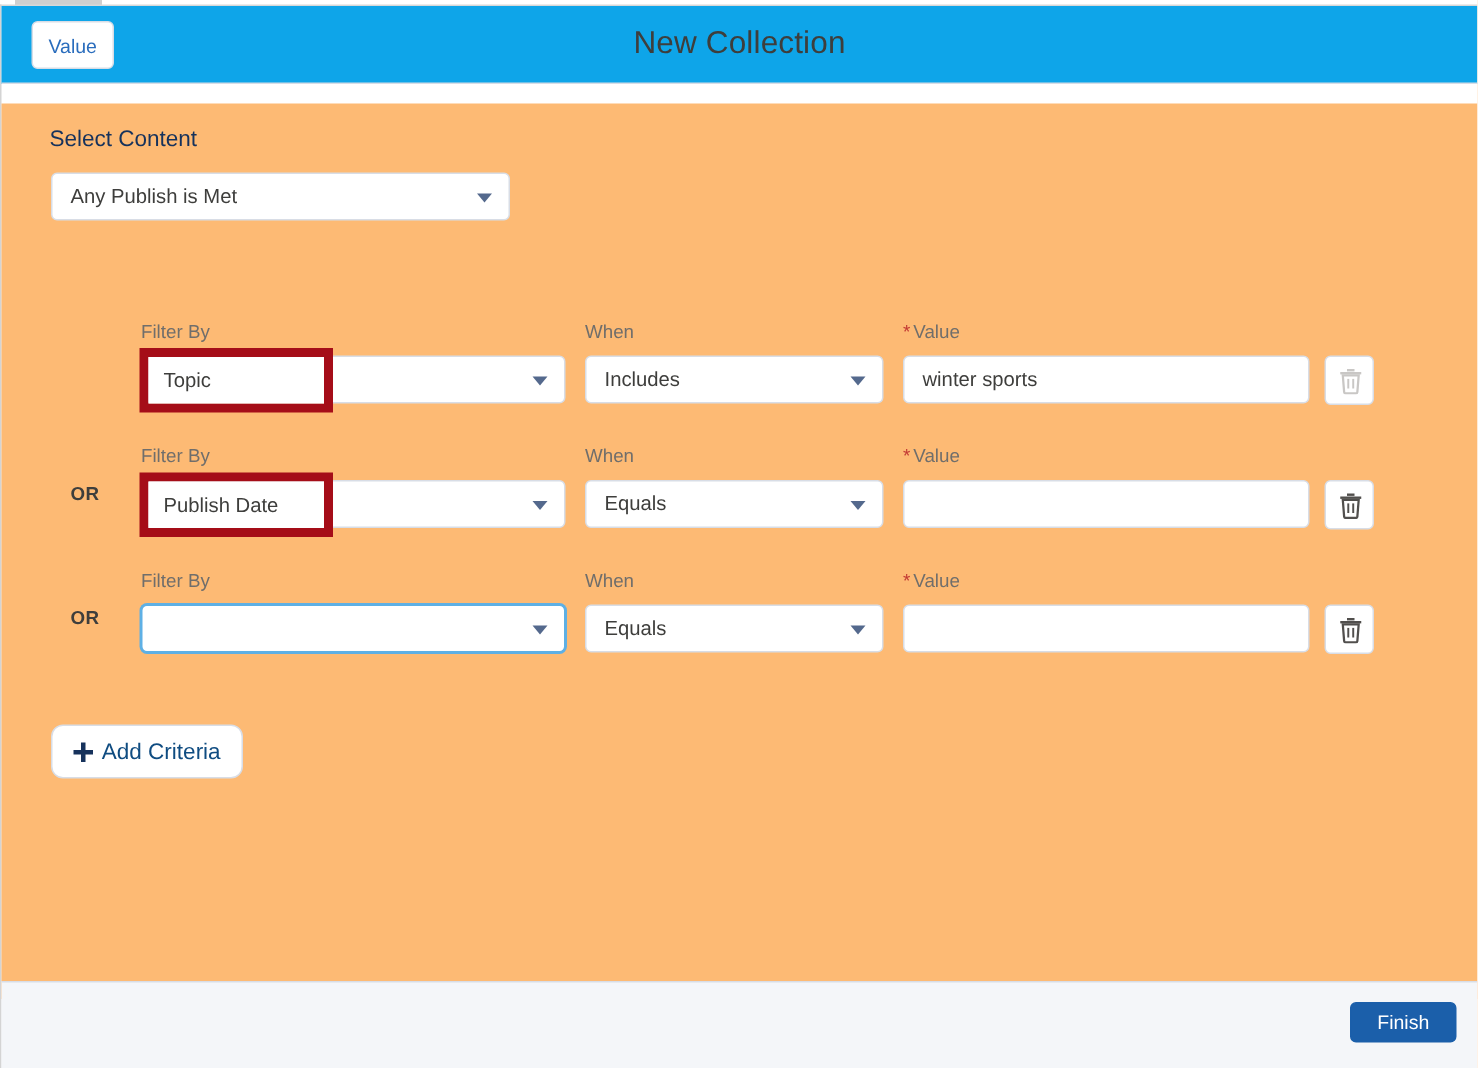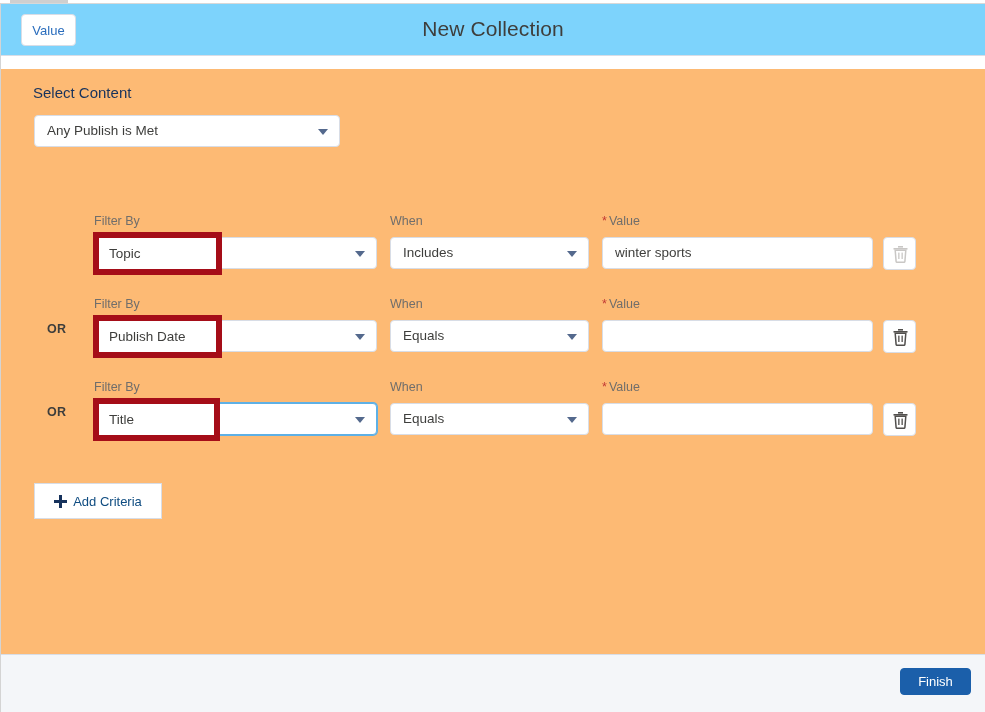--- a/index.html
+++ b/index.html
@@ -37,21 +37,21 @@
     left: 0; top: 3px;
     width: 1px; height: 709px;
     background: #d4d4d4;
   }
 
   
   .modal-header {
     position: absolute;
     left: 1px; top: 4px;
     width: 984px; height: 52px;
-    background: #7dd3fc;
+    background: #0ea5e9;
     border-bottom: 1px solid #d8dde6;
   }
   .modal-title {
     position: absolute;
     left: 0; top: 13px;
     width: 984px;
     text-align: center;
     font-size: 21px;
     color: #3e3e3c;
     font-weight: 400;
@@ -160,24 +160,24 @@
     background: #ffffff;
   }
   .trash-btn svg { position: absolute; left: 8px; top: 7px; }
 
   
   .add-btn {
     position: absolute;
     left: 33px; top: 414px;
     width: 128px; height: 36px;
     border: 1px solid #d8dde6;
-    border-radius: 0;
+    border-radius: 8px;
     background: #ffffff;
     color: #0f4c81;
-    font-size: 13px;
+    font-size: 15px;
     display: flex;
     align-items: center;
     justify-content: center;
     gap: 6px;
     cursor: pointer;
   }
   .plus-icon {
     position: relative;
     width: 13px; height: 13px;
     display: inline-block;
@@ -312,24 +312,20 @@
         <rect x="9.5" y="7.6" width="1.3" height="6.4" fill="#514f4d"></rect>
       </svg>
     </div>
 
     <div class="or-label" style="left:46px; top:336px;">OR</div>
 
     <div class="field-label" style="left:93px; top:311px;">Filter By</div>
     <div class="ctrl focused" style="left:93px; top:334px; width:283px;">
       <span class="chevron"></span>
     </div>
-    <div class="redbox" style="left:92px; top:329px; width:127px; height:43px;">
-      <div class="inner"></div>
-      <div class="txt">Title</div>
-    </div>
 
     <div class="field-label" style="left:389px; top:311px;">When</div>
     <div class="ctrl" style="left:389px; top:334px; width:199px;">
       <span>Equals</span>
       <span class="chevron"></span>
     </div>
 
     <div class="field-label" style="left:601px; top:311px;">
       <span class="req">*</span><span>Value</span>
     </div>

